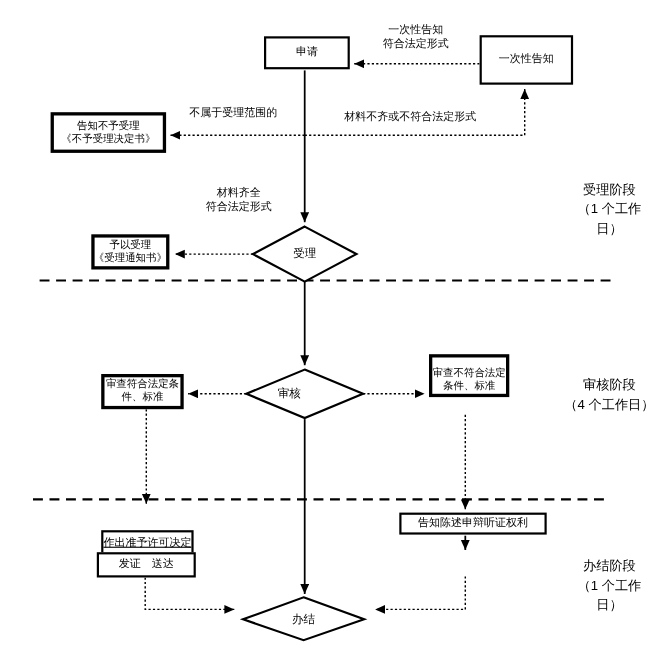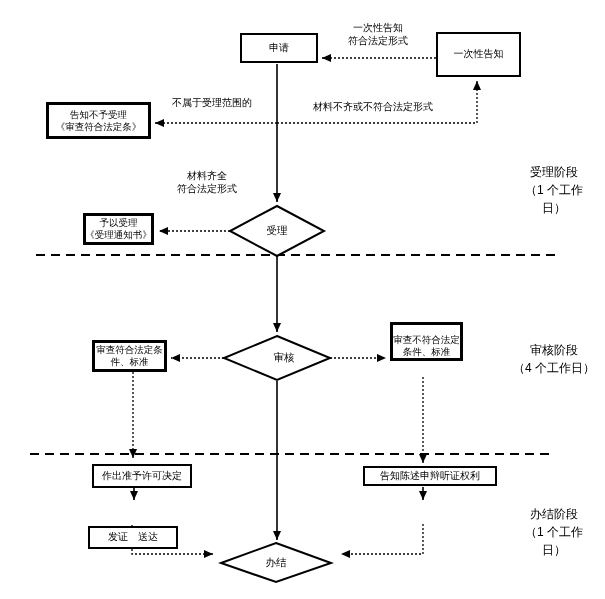--- a/index.html
+++ b/index.html
@@ -8,21 +8,21 @@
     font-family:"Liberation Sans","DejaVu Sans",sans-serif;color:#000;
     overflow:hidden;
   }
   .canvas svg{position:absolute;left:0;top:0;}
   .box{
     position:absolute;background:#fff;border:2px solid #000;
     display:flex;flex-direction:column;align-items:center;justify-content:center;
     text-align:center;font-size:10px;line-height:1.25;white-space:nowrap;
     box-sizing:border-box;z-index:2;
   }
-  .box.thick{border-width:3px;font-size:9.5px;}
+  .box.thick{border-width:3px;font-size:9.5px;font-family:Liberation Mono, monospace;}
   .lbl{
     position:absolute;text-align:center;font-size:10px;line-height:1.3;
     white-space:nowrap;z-index:2;
   }
   .stage{
     position:absolute;text-align:center;font-size:12px;line-height:1.5;
     white-space:nowrap;z-index:2;
   }
   .dia-label{
     position:absolute;transform:translate(-50%,-50%);font-size:10.5px;
@@ -79,65 +79,65 @@
   <div class="box" style="left:240px;top:33px;width:78px;height:30px;">
     <span class="line">申请</span>
   </div>
 
   <div class="box" style="left:436px;top:32px;width:85px;height:45px;">
     <span class="line">一次性告知</span>
   </div>
 
   <div class="box thick" style="left:46px;top:102px;width:105px;height:37px;">
     <span class="line">告知不予受理</span>
-    <span class="line">《审查符合法定条》</span>
+    <span class="line">《不予受理决定书》</span>
   </div>
 
   <div class="box thick" style="left:83px;top:213px;width:71px;height:32px;">
     <span class="line">予以受理</span>
     <span class="line">《受理通知书》</span>
   </div>
 
   <div class="box thick" style="left:92px;top:340px;width:75px;height:32px;justify-content:center;">
     <span class="line">审查符合法定条</span>
     <span class="line">件、标准</span>
   </div>
 
   <div class="box thick" style="left:390px;top:322px;width:73px;height:39px;justify-content:flex-end;">
     <span class="line">审查不符合法定</span>
     <span class="line">条件、标准</span>
   </div>
 
-  <div class="box" style="left:92px;top:464px;width:100px;height:24px;">
+  <div class="box" style="left:92px;top:482px;width:84px;height:24px;text-decoration:underline;">
     <span class="line">作出准予许可决定</span>
   </div>
 
-  <div class="box" style="left:88px;top:502px;width:90px;height:23px;margin-top:24px;">
+  <div class="box" style="left:88px;top:502px;width:90px;height:23px;">
     <span class="line">发证　送达</span>
   </div>
 
   <div class="box" style="left:363px;top:466px;width:134px;height:20px;">
     <span class="line">告知陈述申辩听证权利</span>
   </div>
 
 
   <div class="dia-label" style="left:277px;top:231px;">受理</div>
-  <div class="dia-label" style="left:284px;top:358px;text-align:center;">审核</div>
+  <div class="dia-label" style="left:263px;top:358px;text-align:center;">审核</div>
   <div class="dia-label" style="left:276px;top:563px;">办结</div>
 
   <div class="lbl" style="left:330px;top:21px;width:96px;">
     <span class="line">一次性告知</span>
     <span class="line">符合法定形式</span>
   </div>
 
   <div class="lbl" style="left:166px;top:96px;width:92px;">不属于受理范围的</div>
 
   <div class="lbl" style="left:302px;top:100px;width:142px;">材料不齐或不符合法定形式</div>
 
-  <div class="lbl" style="left:161px;top:169px;width:92px;">
+  <div class="lbl" style="left:171px;top:169px;width:92px;">
     <span class="line">材料齐全</span>
     <span class="line">符合法定形式</span>
   </div>
 
   <div class="stage" style="left:511px;top:163px;width:86px;">
     <span class="line">受理阶段</span>
     <span class="line">（1 个工作</span>
     <span class="line">日）</span>
   </div>
 

